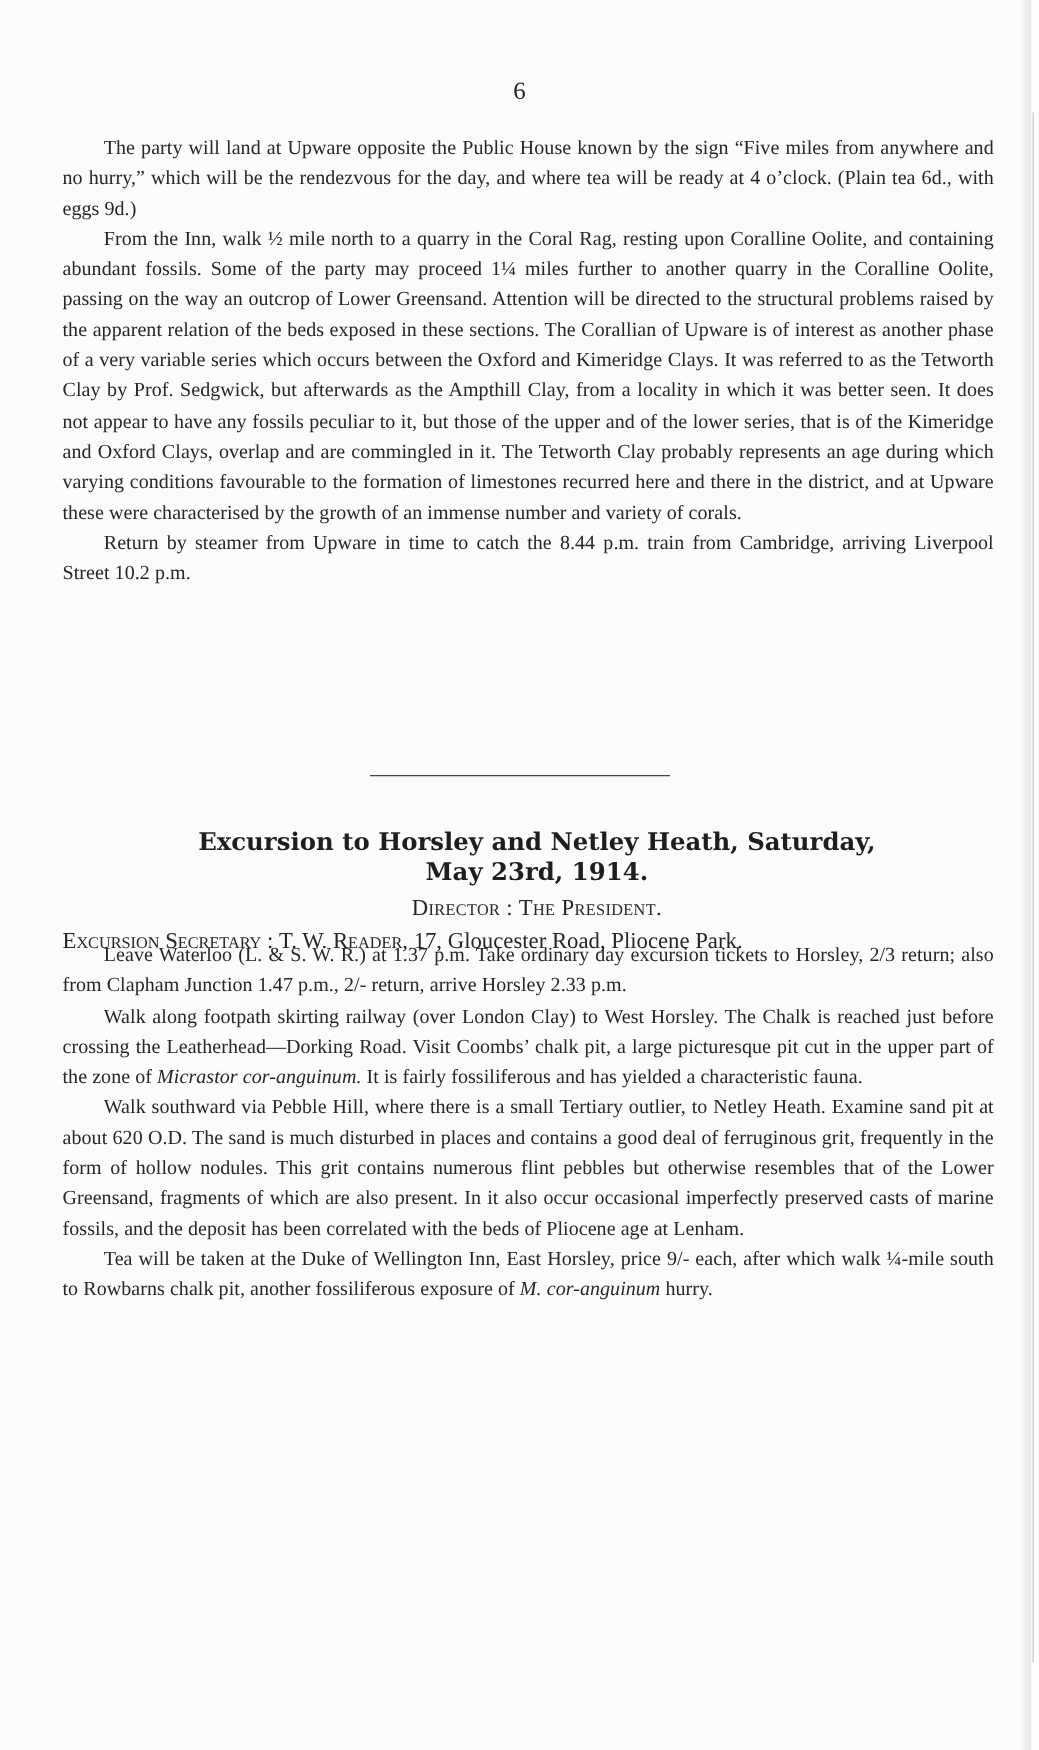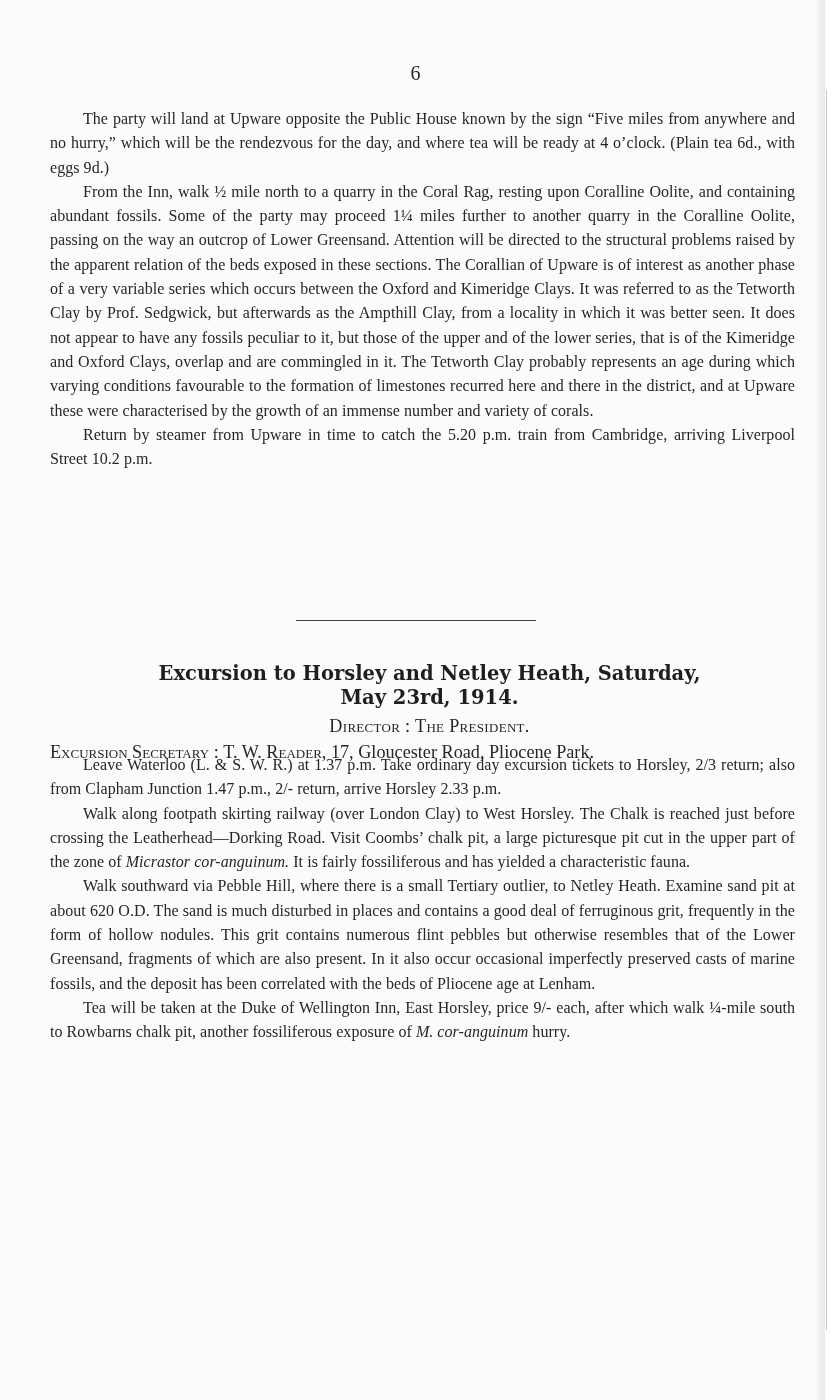--- a/index.html
+++ b/index.html
@@ -55,21 +55,21 @@
 <body>
 
 <div class="edge"></div>
 <div class="edge-line"></div>
 
 <div class="page-number">6</div>
 
 <div class="block" id="sec1">
   <p>The party will land at Upware opposite the Public House known by the sign “Five miles from anywhere and no hurry,” which will be the rendezvous for the day, and where tea will be ready at 4 o’clock.  (Plain tea 6d., with eggs 9d.)</p>
   <p>From the Inn, walk ½ mile north to a quarry in the Coral Rag, resting upon Coralline Oolite, and containing abundant fossils.  Some of the party may proceed 1¼ miles further to another quarry in the Coralline Oolite, passing on the way an outcrop of Lower Greensand.  Attention will be directed to the structural problems raised by the apparent relation of the beds exposed in these sections.  The Corallian of Upware is of interest as another phase of a very variable series which occurs between the Oxford and Kimeridge Clays.  It was referred to as the Tetworth Clay by Prof. Sedgwick, but afterwards as the Ampthill Clay, from a locality in which it was better seen.  It does not appear to have any fossils peculiar to it, but those of the upper and of the lower series, that is of the Kimeridge and Oxford Clays, overlap and are commingled in it.  The Tetworth Clay probably represents an age during which varying conditions favourable to the formation of limestones recurred here and there in the district, and at Upware these were characterised by the growth of an immense number and variety of corals.</p>
-  <p>Return by steamer from Upware in time to catch the 5.20 p.m. train from Cambridge, arriving Liverpool Street 10.2 p.m.</p>
+  <p>Return by steamer from Upware in time to catch the 8.44 p.m. train from Cambridge, arriving Liverpool Street 10.2 p.m.</p>
 </div>
 
 <div class="rule"></div>
 
 <div class="title">
   <div>Excursion to Horsley and Netley Heath, Saturday,</div>
   <div>May 23rd, 1914.</div>
 </div>
 
 <div class="director">

